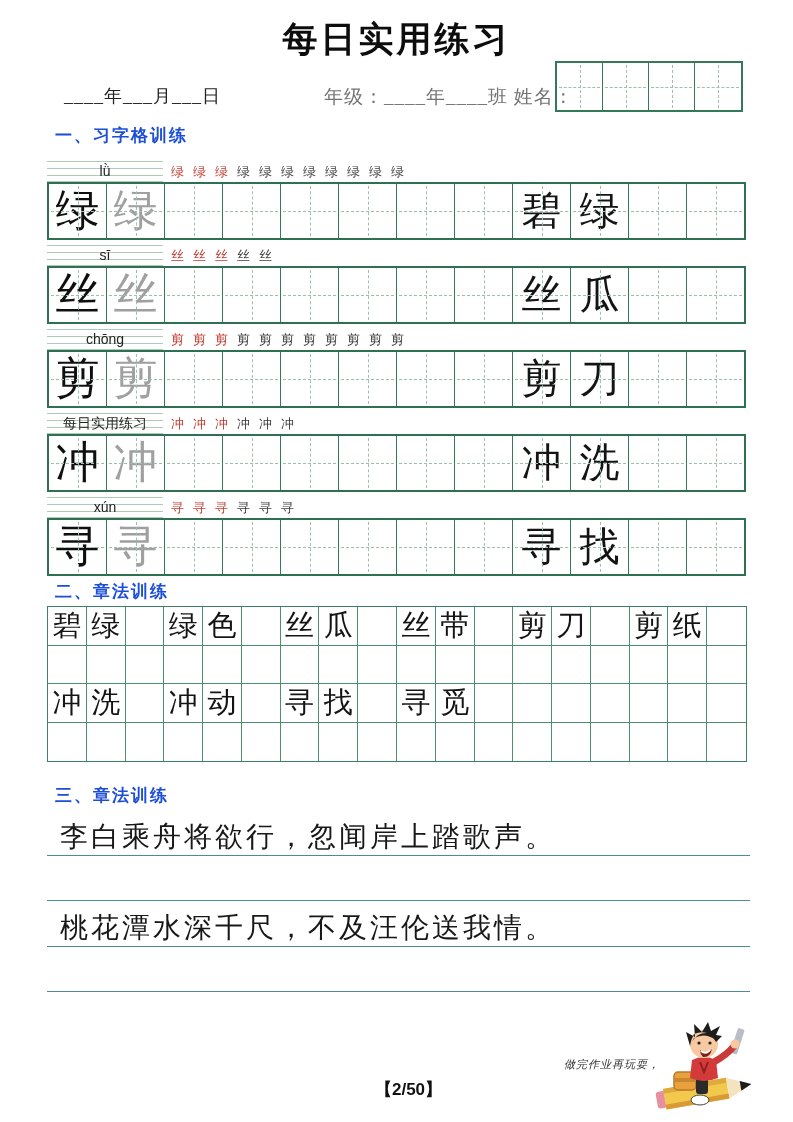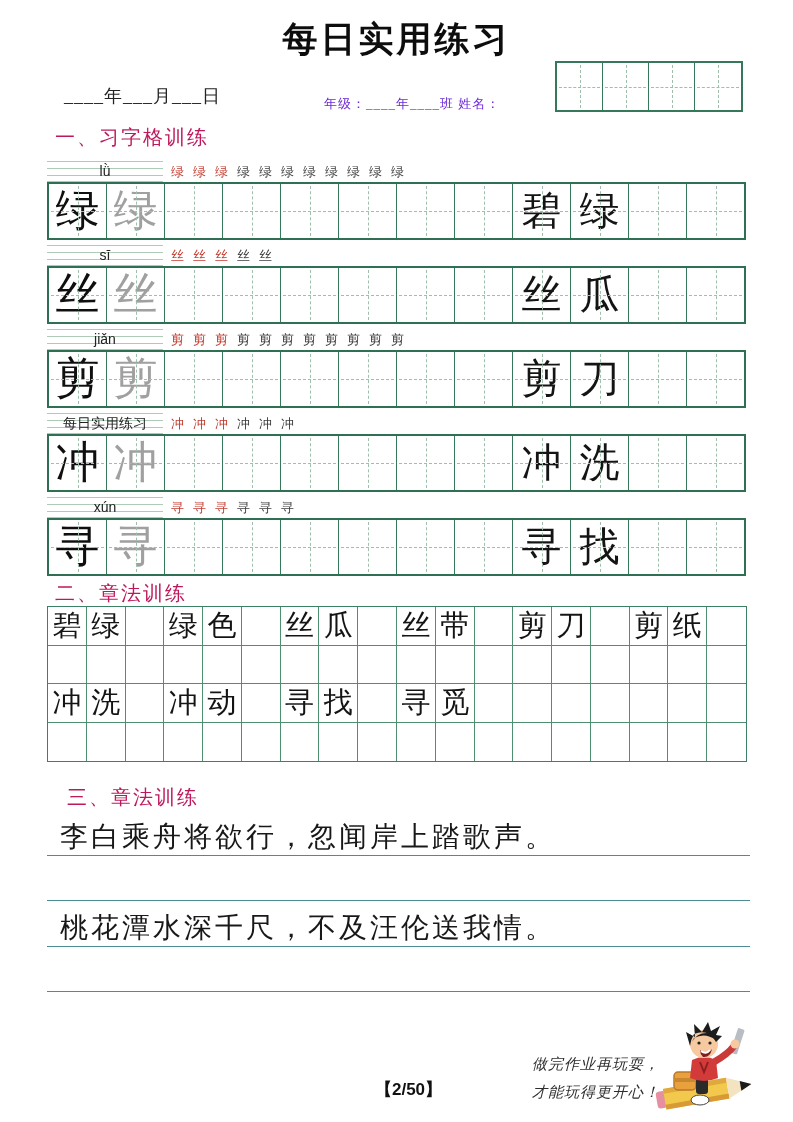--- a/index.html
+++ b/index.html
@@ -10,34 +10,34 @@
   }
   .abs { position:absolute; }
 
   
   .title {
     top:16px; left:0; width:793px; text-align:center;
     font-family:"Liberation Sans", sans-serif;
     font-size:35px; font-weight:700; letter-spacing:3px; color:#0d0d0d;
   }
   .date-line   { top:84px; left:64px;  font-size:18px; letter-spacing:1px; color:#222; }
-  .grade-line  { top:95px; left:324px; font-size:13px; letter-spacing:1px; color:#6d28d9; }
+  .grade-line  { top:84px; left:324px; font-size:19px; letter-spacing:1px; color:#737373; }
   .name-grid   { top:61px; left:555px; display:flex; border:2px solid #35795a; }
   .name-cell   { width:46px; height:47px; position:relative; border-right:1.5px solid #35795a; }
   .name-cell:last-child { border-right:none; }
   .tian::before{ content:""; position:absolute; left:50%; top:2px; bottom:2px; border-left:1px dashed #9dbfab; }
   .tian::after { content:""; position:absolute; top:50%; left:2px; right:2px; border-top:1px dashed #9dbfab; }
 
   .sec-heading {
-    font-family:"Liberation Sans", sans-serif; font-size:20px; font-weight:400;
-    letter-spacing:2px; color:#be185d;
+    font-family:"Liberation Sans", sans-serif; font-size:17px; font-weight:700;
+    letter-spacing:2px; color:#1d4ed8;
   }
   .h1 { top:124px; left:55px; }
   .h2 { top:580px; left:55px; }
-  .h3 { top:784px; left:67px; }
+  .h3 { top:784px; left:55px; }
 
   
   .s1 { top:161px; left:47px; width:699px; }
   .practice-block { height:79px; margin-bottom:5px; }
   .strip { height:21px; display:flex; align-items:stretch; }
   .pinyin-box {
     width:116px; position:relative;
     border-top:1px solid #aecbb5; border-bottom:1px solid #aecbb5;
     background:
       linear-gradient(#aecbb5,#aecbb5) 0 6px / 100% 1px no-repeat,
@@ -82,21 +82,21 @@
   .rule { left:47px; width:703px; border-top:1.6px solid #4e8c94; }
   .r1 { top:855px; } .r2 { top:900px; } .r3 { top:946px; } .r4 { top:991px; }
 
   
   .page-label {
     top:1078px; left:0; width:793px; text-align:center;
     font-family:"Liberation Sans", sans-serif; font-size:17px; font-weight:700; color:#111;margin-left:12px;
   }
   .mascot-text {
     top:1050px; left:420px; width:240px; text-align:right;
-    font-size:15px; font-style:italic; color:#2e2e2e; line-height:28px; letter-spacing:1px;
+    font-size:11px; font-style:italic; color:#2e2e2e; line-height:28px; letter-spacing:1px;
   }
   .mascot-svg { top:1020px; left:648px; }
 </style>
 </head>
 <body>
 
 <div class="page">
 
   <div class="abs date-line">____年___月___日</div>
 
@@ -164,21 +164,21 @@
           <div class="p-cell tian"></div>
           <div class="p-cell tian"></div>
           <div class="p-cell tian word">丝</div>
           <div class="p-cell tian word">瓜</div>
           <div class="p-cell tian"></div>
           <div class="p-cell tian"></div>
         </div>
       </div>
       <div class="practice-block">
         <div class="strip">
-          <div class="pinyin-box"><span class="pinyin-label">jiǎn</span></div>
+          <div class="pinyin-box"><span class="pinyin-label">chōng</span></div>
           <div class="stroke-strip">
             <span class="stroke-glyph red">剪</span>
             <span class="stroke-glyph red">剪</span>
             <span class="stroke-glyph red">剪</span>
             <span class="stroke-glyph">剪</span>
             <span class="stroke-glyph">剪</span>
             <span class="stroke-glyph">剪</span>
             <span class="stroke-glyph">剪</span>
             <span class="stroke-glyph">剪</span>
             <span class="stroke-glyph">剪</span>
@@ -338,21 +338,20 @@
   <div class="abs poem-line pl2">桃花潭水深千尺，不及汪伦送我情。</div>
   <div class="abs rule r1"></div>
   <div class="abs rule r2"></div>
   <div class="abs rule r3"></div>
   <div class="abs rule r4"></div>
 
   <div class="abs page-label">【2/50】</div>
 
   <div class="abs mascot-text">
     <div>做完作业再玩耍，</div>
-    <div>才能玩得更开心！</div>
   </div>
 
   <div class="abs mascot-svg">
     <svg width="115" height="98" viewBox="0 0 115 98">
 
       <g transform="rotate(-10 55 72)">
         <rect x="8" y="64" width="10" height="17" rx="3" fill="#e58fa0"></rect>
         <rect x="16" y="62" width="64" height="21" fill="#f2c94c"></rect>
         <rect x="16" y="62" width="64" height="5" fill="#e0a93e"></rect>
         <rect x="16" y="78" width="64" height="5" fill="#d89a35"></rect>

